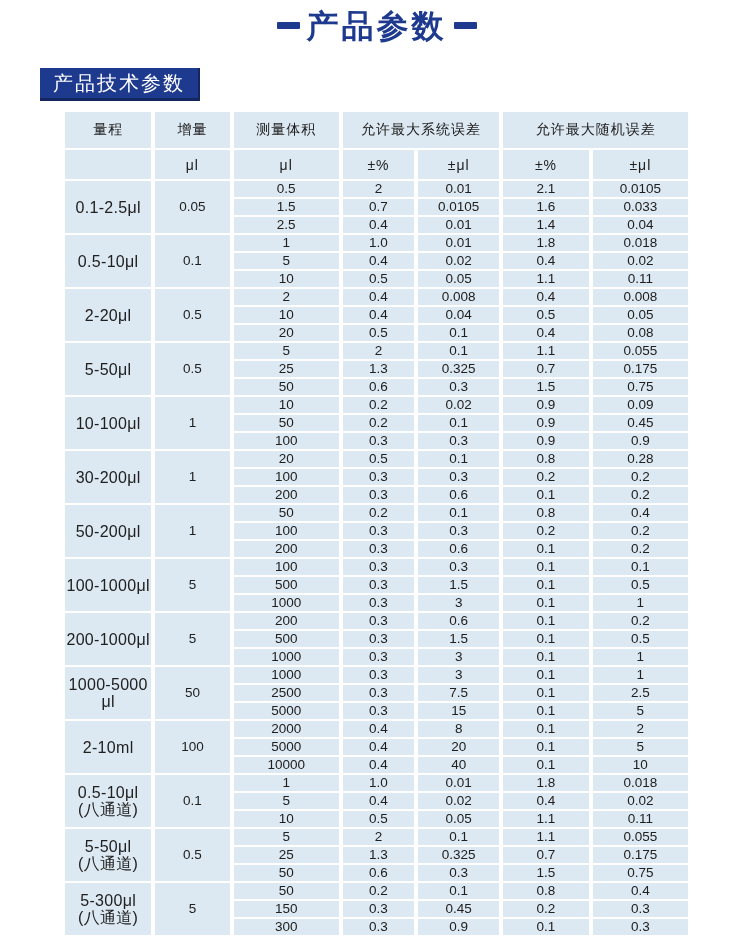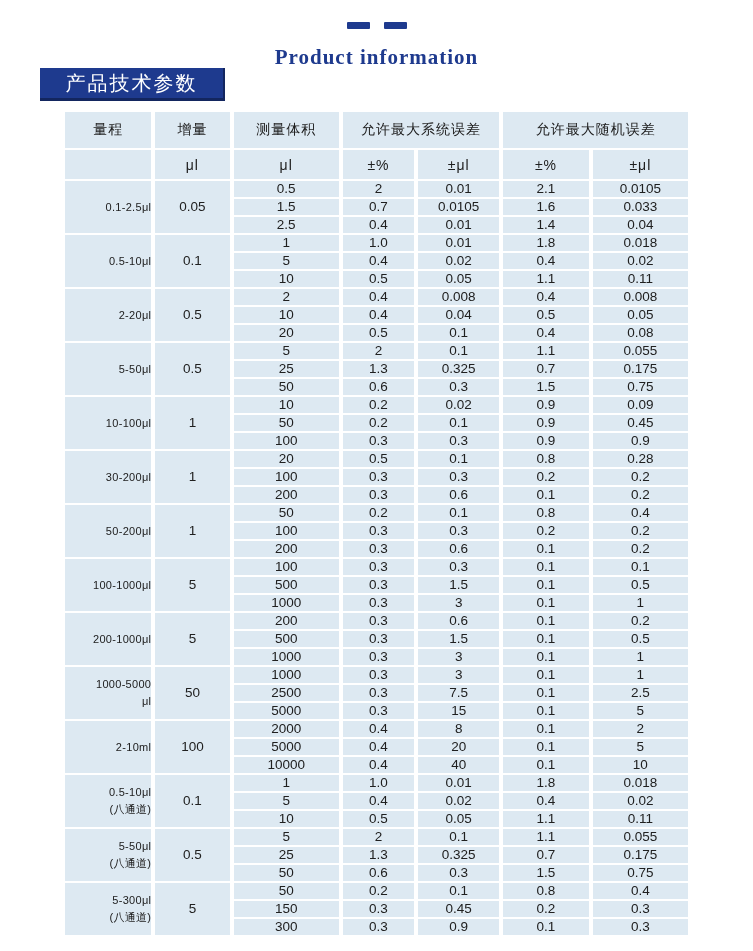--- a/index.html
+++ b/index.html
@@ -23,53 +23,52 @@
   .dash{
     display:inline-block;width:23px;height:7px;background:var(--navy);
     vertical-align:middle;margin:0 7px 6px 7px;border-radius:1px;
   }
   .sub-title{
     position:absolute;top:44px;left:0;width:100%;text-align:center;
     font-family:"Liberation Serif",serif;font-weight:bold;font-size:21px;
     letter-spacing:1px;color:var(--navy);line-height:26px;
   }
   .section-badge{
-    position:absolute;top:68px;left:40px;width:185px;height:33px;
+    position:absolute;top:68px;left:40px;width:160px;height:33px;
     background:var(--navy);color:#ffffff;box-sizing:border-box;
     border-right:2px solid var(--navy-dark);border-bottom:3px solid var(--navy-dark);
     display:flex;align-items:center;justify-content:center;
     font-size:20px;letter-spacing:2px;font-weight:500;
   }
   table.spec{
     position:absolute;top:110px;left:61px;width:631px;
     table-layout:fixed;border-collapse:separate;border-spacing:4px 2px;
   }
   table.spec th, table.spec td{
     background:var(--cell);text-align:center;vertical-align:middle;
     padding:0;font-weight:normal;color:var(--text);overflow:hidden;
   }
   thead th{background:var(--header-cell);margin-top:22px;}
   tr.cols th{height:36px;font-size:14px;letter-spacing:1px;}
   tr.units th{height:29px;font-size:14px;letter-spacing:1px;}
   tbody td{height:16px;font-size:13.5px;line-height:16px;}
   tbody td.range-cell{
-    font-size:11px;letter-spacing:0.3px;white-space:pre-line;line-height:17px;text-align:right;
+    font-size:16px;letter-spacing:0.3px;white-space:pre-line;line-height:17px;
   }
   tbody td.inc-cell{font-size:13.5px;}
 </style>
 </head>
 <body>
 
 <div class="page">
 
   <div class="main-title">
-    <span class="dash"></span><span class="dash"></span>
+    <span class="dash"></span><span>产品参数</span><span class="dash"></span>
   </div>
 
-  <div class="sub-title">Product information</div>
 
   <div class="section-badge">
     <span>产品技术参数</span>
   </div>
 
   <table class="spec">
     <colgroup>
       <col style="width:86px">
         <col style="width:74px">
         <col style="width:105px">

